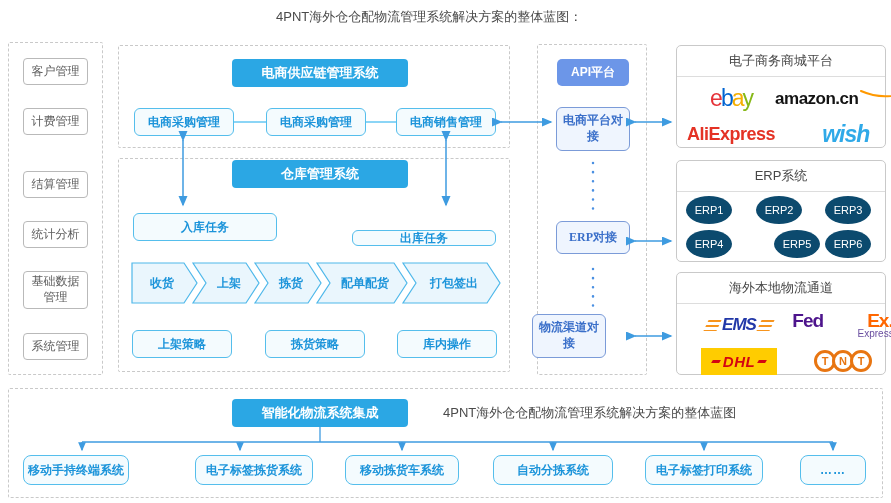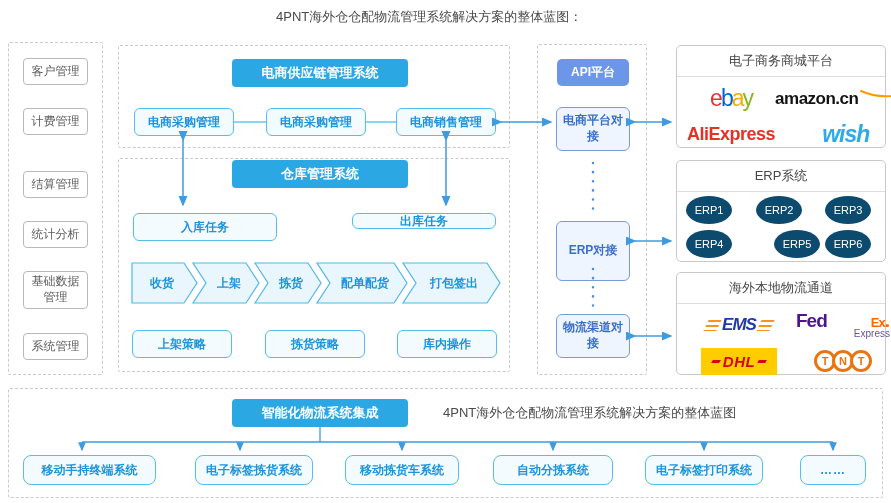--- a/index.html
+++ b/index.html
@@ -32,21 +32,21 @@
   .ebay .l1{color:#E53238}.ebay .l2{color:#0064D2}.ebay .l3{color:#F5AF02}.ebay .l4{color:#86B817}
   .amazon{display:flex;flex-direction:row;align-items:flex-start;}
   .amazon .txt{font-size:17px;font-weight:700;color:#131313;letter-spacing:-0.5px;line-height:1;}
   .aliexpress{font-size:18px;font-weight:700;color:#E43225;letter-spacing:-0.5px;}
   .wish{font-size:23px;font-weight:700;font-style:italic;color:#2FA9E8;letter-spacing:-1px;}
   .ems{display:flex;align-items:center;gap:3px;}
   .ems .stripes{width:13px;height:11px;background:repeating-linear-gradient(180deg,#F7941D 0 2px,transparent 2px 5px);transform:skewX(-25deg);}
   .ems .txt{font-size:17px;font-weight:900;font-style:italic;color:#2238A8;letter-spacing:-1px;}
   .fedex{line-height:1;text-align:left;}
   .fedex .fed{color:#4D148C;font-size:19px;font-weight:800;letter-spacing:-1px;}
-  .fedex .ex{color:#FF6600;font-size:13px;font-weight:800;letter-spacing:-1px;margin-left:44px;}
+  .fedex .ex{color:#FF6600;font-size:19px;font-weight:800;letter-spacing:-1px;margin-left:44px;}
   .fedex .dot{color:#FF6600;font-size:19px;font-weight:800;}
   .fedex .express{display:block;text-align:right;color:#6A4FA0;font-size:10px;margin-top:-1px;}
   .dhl{width:76px;height:27px;background:#FFCC00;display:flex;align-items:center;justify-content:center;gap:3px;}
   .dhl .d{width:8px;height:3px;background:#D40511;transform:skewX(-30deg);}
   .dhl .txt{color:#D40511;font-size:15px;font-weight:800;font-style:italic;letter-spacing:0.5px;}
   .tnt{display:flex;}
   .tnt .c{width:22px;height:22px;border-radius:50%;border:3px solid #E87511;background:#fff;color:#E87511;
           font-size:11px;font-weight:800;display:flex;align-items:center;justify-content:center;margin-left:-4px;box-sizing:border-box;}
   .tnt .c:first-child{margin-left:0;}
   .erp-oval{position:absolute;width:46px;height:28px;border-radius:50%;background:#0c4a6e;color:#fff;
@@ -71,21 +71,21 @@
   <div class="btn-blue" style="left:232px;top:59px;width:176px;height:28px;">电商供应链管理系统</div>
   <div class="box-cyan" style="left:134px;top:108px;width:100px;height:28px;">电商采购管理</div>
   <div class="box-cyan" style="left:266px;top:108px;width:100px;height:28px;">电商采购管理</div>
   <div class="box-cyan" style="left:396px;top:108px;width:100px;height:28px;">电商销售管理</div>
   <div class="conn" style="left:234px;top:121px;width:32px;"></div>
   <div class="conn" style="left:366px;top:121px;width:30px;"></div>
 
   <div class="dashed" style="left:118px;top:158px;width:392px;height:214px;"></div>
   <div class="btn-blue" style="left:232px;top:160px;width:176px;height:28px;">仓库管理系统</div>
   <div class="box-cyan" style="left:133px;top:213px;width:144px;height:28px;">入库任务</div>
-  <div class="box-cyan" style="left:352px;top:213px;width:144px;height:16px;">出库任务</div>
+  <div class="box-cyan" style="left:352px;top:230px;width:144px;height:16px;">出库任务</div>
 
   <svg class="abs" style="left:131px;top:261px;z-index:3;" width="372" height="44" viewBox="0 0 372 44">
     <g fill="#EAF6FD" stroke="#4FB8EA" stroke-width="1.2">
       <polygon points="1,2 53,2 66,22 53,42 1,42"></polygon>
       <polygon points="62,2 115,2 128,22 115,42 62,42 75,22"></polygon>
       <polygon points="124,2 177,2 190,22 177,42 124,42 137,22"></polygon>
       <polygon points="186,2 263,2 276,22 263,42 186,42 199,22"></polygon>
       <polygon points="272,2 356,2 369,22 356,42 272,42 285,22"></polygon>
     </g>
     <g fill="#1C94DA" font-size="12" font-weight="700" text-anchor="middle" font-family="Liberation Sans, sans-serif">
@@ -97,22 +97,22 @@
     </g>
   </svg>
 
   <div class="box-cyan" style="left:132px;top:330px;width:100px;height:28px;">上架策略</div>
   <div class="box-cyan" style="left:265px;top:330px;width:100px;height:28px;">拣货策略</div>
   <div class="box-cyan" style="left:397px;top:330px;width:100px;height:28px;">库内操作</div>
 
   <div class="dashed" style="left:537px;top:44px;width:110px;height:331px;"></div>
   <div class="btn-api" style="left:557px;top:59px;width:72px;height:27px;">API平台</div>
   <div class="box-api" style="left:556px;top:107px;width:74px;height:44px;">电商平台对接</div>
-  <div class="box-api" style="left:556px;top:221px;width:74px;height:60px;">ERP对接</div>
-  <div class="box-api" style="left:556px;top:314px;width:74px;height:44px;">物流渠道对接</div>
+  <div class="box-api" style="left:556px;top:221px;width:74px;height:33px;font-family:Liberation Serif, serif;">ERP对接</div>
+  <div class="box-api" style="left:532px;top:314px;width:74px;height:44px;">物流渠道对接</div>
 
   <div class="panel" style="left:676px;top:45px;width:210px;height:103px;">
     <div class="panel-h">电子商务商城平台</div>
     <div class="panel-body logo-grid" style="height:70px;">
       <span class="ebay"><span class="l1">e</span><span class="l2">b</span><span class="l3">a</span><span class="l4">y</span></span>
       <span class="amazon">
         <span class="txt">amazon.cn</span>
         <svg width="58" height="9" viewBox="0 0 58 9">
             <path d="M3,1 Q26,11 48,2" fill="none" stroke="#FF9900" stroke-width="2" stroke-linecap="round"></path>
             <path d="M48,2 L44,0 L46,5 Z" fill="#FF9900"></path>
@@ -153,21 +153,21 @@
           <span class="c">T</span>
           <span class="c">N</span>
           <span class="c">T</span>
         </span>
     </div>
   </div>
 
   <div class="dashed" style="left:8px;top:388px;width:875px;height:110px;"></div>
   <div class="btn-blue" style="left:232px;top:399px;width:176px;height:28px;">智能化物流系统集成</div>
   <div class="caption">4PNT海外仓仓配物流管理系统解决方案的整体蓝图</div>
-  <div class="box-cyan r8" style="left:23px;top:455px;width:133px;height:30px;">移动手持终端系统</div>
+  <div class="box-cyan r8" style="left:23px;top:455px;width:106px;height:30px;">移动手持终端系统</div>
   <div class="box-cyan r8" style="left:195px;top:455px;width:118px;height:30px;">电子标签拣货系统</div>
   <div class="box-cyan r8" style="left:345px;top:455px;width:114px;height:30px;">移动拣货车系统</div>
   <div class="box-cyan r8" style="left:493px;top:455px;width:120px;height:30px;">自动分拣系统</div>
   <div class="box-cyan r8" style="left:645px;top:455px;width:118px;height:30px;">电子标签打印系统</div>
   <div class="box-cyan r8" style="left:800px;top:455px;width:66px;height:30px;letter-spacing:1px;">……</div>
 
   <svg class="overlay" width="891" height="503" viewBox="0 0 891 503">
     <defs>
       <marker id="ah" markerWidth="8" markerHeight="8" refX="6" refY="3" orient="auto">
         <path d="M0,0 L7,3 L0,6 Z" fill="#3E9BE0"></path>

